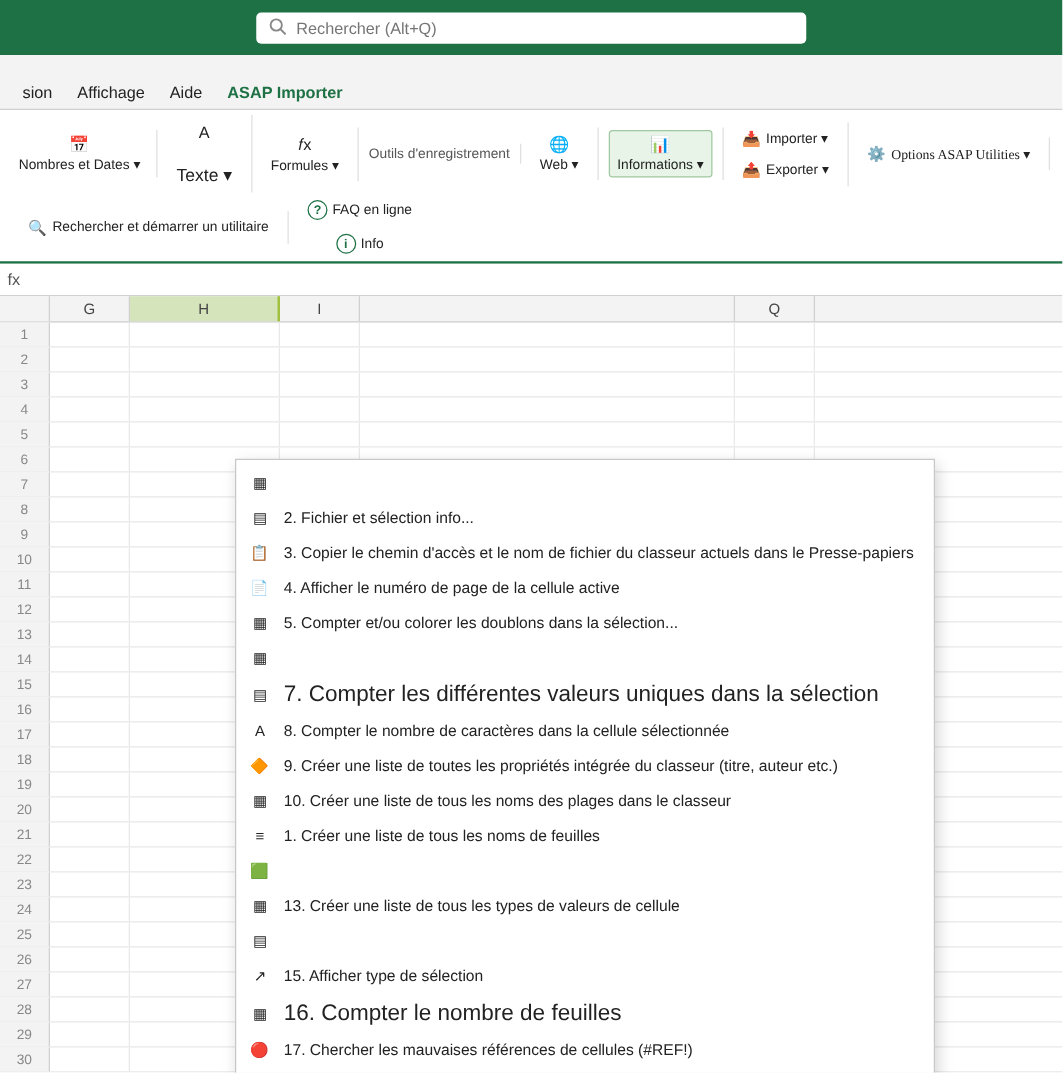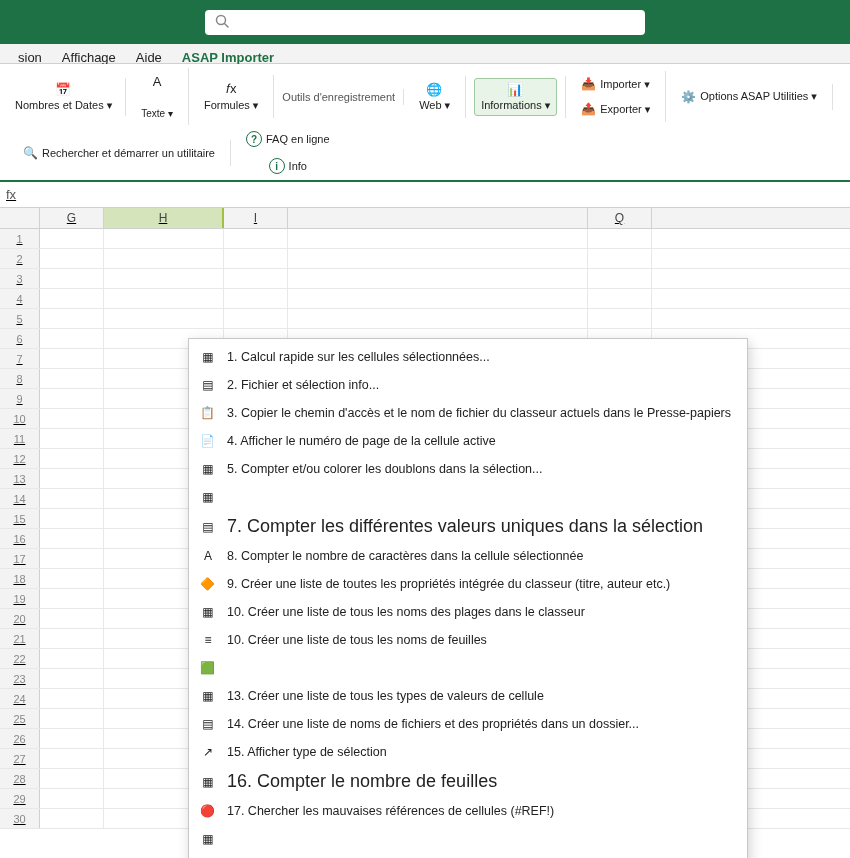--- a/index.html
+++ b/index.html
@@ -30,23 +30,23 @@
       color: #555;
       width: 100%;
     }
     .search-icon-svg { color: #888; flex-shrink: 0; }
 
     
     .menu-bar {
       background: #f3f3f3;
       border-bottom: 1px solid #d0d0d0;
       display: flex;
-      align-items: flex-start;
+      align-items: flex-end;
       padding: 0 8px;
-      height: 20px;
+      height: 44px;
     }
     .menu-bar-item {
       padding: 6px 10px;
       cursor: pointer;
       font-size: 13px;
       color: #222;
       white-space: nowrap;
     }
     .menu-bar-item.active { color: #1e7145; font-weight: 600; }
 
@@ -149,34 +149,34 @@
       line-height: 20px;
     }
     .cell {
       min-width: 64px;
       border-right: 1px solid #e8e8e8;
     }
 
     
     .below-ribbon {
       position: relative;
-      text-decoration: underline;
     }
   </style>
 </head>
 <body>
 
 <div class="search-bar">
   <div class="search-input-wrap">
     <span class="search-icon-svg">
       <svg width="14" height="14" viewBox="0 0 14 14" fill="none">
         <circle cx="6" cy="6" r="4.5" stroke="#888" stroke-width="1.5"></circle>
         <line x1="9.5" y1="9.5" x2="13" y2="13" stroke="#888" stroke-width="1.5" stroke-linecap="round"></line>
       </svg>
     </span>
+    <input type="text" placeholder="Rechercher (Alt+Q)" style="">
   </div>
 </div>
 
 <div class="menu-bar">
   <span class="menu-bar-item">sion</span>
   <span class="menu-bar-item">Affichage</span>
   <span class="menu-bar-item">Aide</span>
   <span class="menu-bar-item active">ASAP Importer</span>
 </div>
 
@@ -184,21 +184,21 @@
 
   <div style="display:flex; align-items:center; border-right:1px solid #e0e0e0; padding-right:6px; gap:2px;">
     <div class="ribbon-btn">
       <span style="font-size:13px;">📅</span>
       <span style="font-size:11px;">Nombres et Dates ▾</span>
     </div>
   </div>
   <div style="display:flex; flex-direction:column; border-right:1px solid #e0e0e0; padding:2px 8px; gap:2px;">
     <div class="ribbon-btn">
       <span style="font-size:13px;">A</span>
-      <span style="font-size:10px;margin-top:17px;">Texte ▾</span>
+      <span style="font-size:14px;margin-top:17px;">Texte ▾</span>
     </div>
   </div>
   <div style="display:flex; flex-direction:column; border-right:1px solid #e0e0e0; padding:2px 8px; gap:2px;">
     <div class="ribbon-btn">
       <span style="font-size:13px;">𝑓x</span>
       <span style="font-size:11px;">Formules ▾</span>
     </div>
   </div>
   <div style="display:flex; flex-direction:column; border-right:1px solid #e0e0e0; padding:2px 8px; gap:2px; min-width:80px;">
     <span style="font-size:11px; color:#555; text-align:center;">Outils d'enregistrement</span>
@@ -222,21 +222,21 @@
       <span style="font-size:11px;">Importer ▾</span>
     </div>
     <div class="ribbon-btn" style="flex-direction:row; gap:4px;">
       <span style="font-size:12px;">📤</span>
       <span style="font-size:11px;">Exporter ▾</span>
     </div>
   </div>
   <div style="display:flex; align-items:center; border-right:1px solid #e0e0e0; padding:2px 8px;">
     <div class="ribbon-btn" style="flex-direction:row; gap:4px;">
       <span style="font-size:12px;">⚙️</span>
-      <span style="font-size:11px;">Options ASAP Utilities ▾</span>
+      <span style="font-size:11px;font-family:Liberation Serif, serif;">Options ASAP Utilities ▾</span>
     </div>
   </div>
   <div style="display:flex; align-items:center; border-right:1px solid #e0e0e0; padding:2px 8px;">
     <div class="ribbon-btn" style="flex-direction:row; gap:4px;">
       <span style="font-size:12px;">🔍</span>
       <span style="font-size:11px;">Rechercher et démarrer un utilitaire</span>
     </div>
   </div>
   <div style="display:flex; flex-direction:column; padding:2px 8px; gap:3px;">
     <div class="ribbon-btn" style="flex-direction:row; gap:4px;">
@@ -506,21 +506,20 @@
     <div class="cell" style="min-width:300px;"></div>
     <div class="cell"></div>
       </div>
     </div>
 
   <div class="dropdown-menu" id="dropdown-menu">
   <div class="dropdown-item">
         <div class="dropdown-item-icon">
           <span style="font-size:12px;">▦</span>
         </div>
-    <span style="font-size:12.5px;">1. Calcul rapide sur les cellules sélectionnées...</span>
       </div>
       <div class="dropdown-item">
         <div class="dropdown-item-icon">
           <span style="font-size:12px;">▤</span>
         </div>
     <span style="font-size:12.5px;">2. Fichier et sélection info...</span>
       </div>
       <div class="dropdown-item">
         <div class="dropdown-item-icon">
           <span style="font-size:12px;">📋</span>
@@ -565,38 +564,37 @@
       <div class="dropdown-item">
         <div class="dropdown-item-icon">
           <span style="font-size:12px;">▦</span>
         </div>
     <span style="font-size:12.5px;">10. Créer une liste de tous les noms des plages dans le classeur</span>
       </div>
       <div class="dropdown-item">
         <div class="dropdown-item-icon">
           <span style="font-size:12px;">≡</span>
         </div>
-    <span style="font-size:12.5px;">10. Créer une liste de tous les noms de feuilles</span>
+    <span style="font-size:12.5px;">1. Créer une liste de tous les noms de feuilles</span>
       </div>
       <div class="dropdown-item">
         <div class="dropdown-item-icon">
           <span style="font-size:12px;">🟩</span>
         </div>
       </div>
       <div class="dropdown-item">
         <div class="dropdown-item-icon">
           <span style="font-size:12px;">▦</span>
         </div>
     <span style="font-size:12.5px;">13. Créer une liste de tous les types de valeurs de cellule</span>
       </div>
       <div class="dropdown-item">
         <div class="dropdown-item-icon">
           <span style="font-size:12px;">▤</span>
         </div>
-    <span style="font-size:12.5px;">14. Créer une liste de noms de fichiers et des propriétés dans un dossier...</span>
       </div>
       <div class="dropdown-item">
         <div class="dropdown-item-icon">
           <span style="font-size:12px;">↗</span>
         </div>
     <span style="font-size:12.5px;">15. Afficher type de sélection</span>
       </div>
       <div class="dropdown-item">
         <div class="dropdown-item-icon">
           <span style="font-size:12px;">▦</span>

